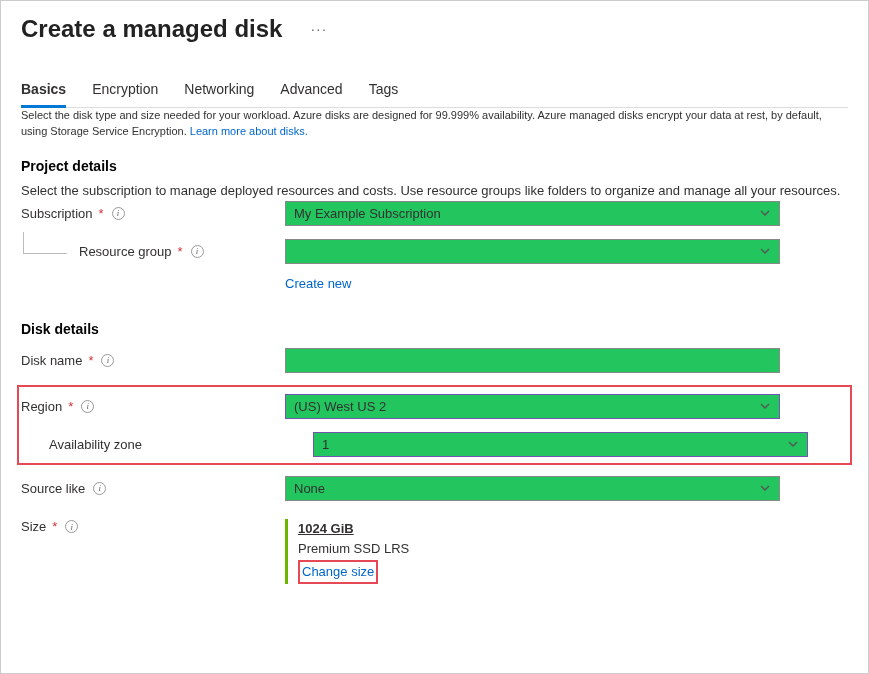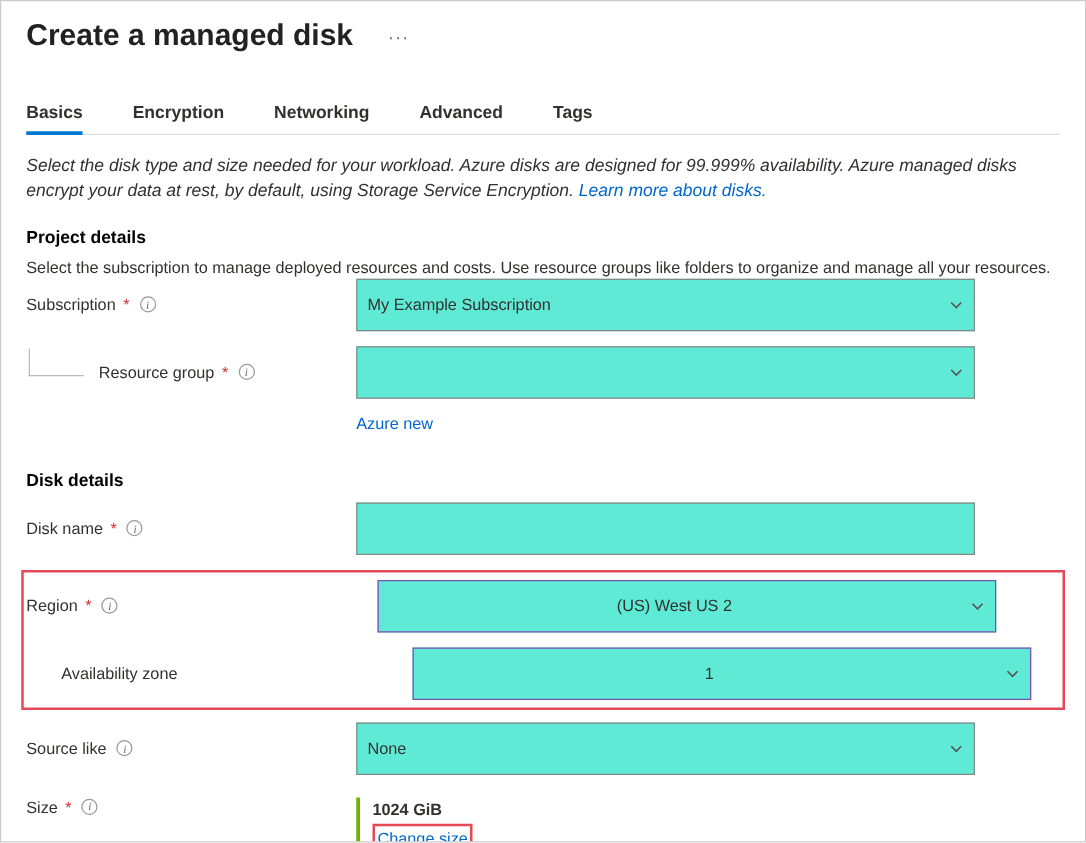--- a/index.html
+++ b/index.html
@@ -10,60 +10,60 @@
     background: #fff;
     width: 869px;
     height: 674px;
     border: 1px solid #ccc;
     padding: 14px 20px 20px 20px;
     overflow: hidden;
   }
   .header { display: flex; align-items: center; gap: 28px; margin-bottom: 38px; }
   .title { font-size: 24px; font-weight: 600; color: #222; }
   .more { color: #666; font-size: 14px; letter-spacing: 1px; cursor: pointer; }
-  .tabs { display: flex; gap: 40px; border-bottom: 1px solid #ddd; margin-bottom: 14px; }
-  .tab { padding: 0 0 8px 0; font-size: 14px; color: #323130; cursor: pointer; font-weight: bold; }
+  .tabs { display: flex; gap: 26px; border-bottom: 1px solid #ddd; }
+  .tab { padding: 0 0 8px 0; font-size: 14px; color: #323130; cursor: pointer; }
   .tab.active { font-weight: 600; border-bottom: 3px solid #0078d4; margin-bottom: -1px; }
-  .intro { font-size: 14px; line-height: 1.45; margin-bottom: 18px; font-style: italic; }
+  .intro { font-size: 11px; line-height: 1.45; margin-bottom: 18px; }
   .link { color: #0066cc; text-decoration: none; cursor: pointer; }
   .section-title { font-size: 14px; font-weight: 700; margin-bottom: 8px; color: #000000; }
   .section-desc { font-size: 13px; line-height: 1.4; }
   .row { display: flex; align-items: center; margin-bottom: 12px; min-height: 26px; }
   .label-col { width: 264px; display: flex; align-items: center; gap: 4px; font-size: 13px; text-align: right; }
   .control-col { flex: 1; position: relative; }
   .required { color: #d13438; margin-left: 2px; }
   .info-icon {
     display: inline-flex; align-items: center; justify-content: center;
     width: 13px; height: 13px; border: 1px solid #999; border-radius: 50%;
     font-size: 9px; color: #666; margin-left: 4px; cursor: pointer;
     font-family: Georgia, serif; font-style: italic;
   }
   .select-box, .text-input {
-    width: 495px; height: 42px; border: 1px solid #888;
-    padding: 0 28px 0 8px; font-size: 13px; background: #5eead4;
+    width: 495px; height: 25px; border: 1px solid #888;
+    padding: 0 28px 0 8px; font-size: 13px; background: #22c55e;
     font-family: inherit; color: #323130; position: relative;
   }
   .select-box { display: flex; align-items: center; cursor: pointer; }
-  .select-box.purple { border: 1px solid #7752b3; justify-content: center; }
+  .select-box.purple { border: 1px solid #7752b3; }
   .chevron { position: absolute; right: 8px; top: 50%; transform: translateY(-50%); pointer-events: none; }
   .chevron svg { display: block; }
   .indent-wrap { display: flex; align-items: center; }
   .indent-line {
     width: 44px; height: 22px; border-left: 1px solid #bbb; border-bottom: 1px solid #bbb;
     margin-left: 2px; margin-right: 8px; margin-top: -16px;
   }
   .create-new { margin-left: 264px; margin-top: 4px; margin-bottom: 30px; }
   .highlight-box {
     border: 2px solid #e74856; padding: 6px 2px 6px 2px;
     margin-left: -4px; margin-right: -4px; margin-bottom: 10px;
   }
-  .highlight-box .row { margin-bottom: 12px; gap: 17px; }
+  .highlight-box .row { margin-bottom: 12px; }
   .highlight-box .row:last-child { margin-bottom: 0; margin-left: 28px; }
   .size-block { border-left: 3px solid #6bb700; padding-left: 10px; line-height: 1.5; }
-  .size-value { font-weight: 600; font-size: 13px; }
+  .size-value { font-weight: 600; font-size: 13px; text-decoration: underline; }
   .size-type { font-size: 13px; }
   .change-box { border: 2px solid #e74856; display: inline-block; padding: 0 2px; margin-top: 2px; }
 </style>
 </head>
 <body>
 
 <div class="header">
   <div class="title">Create a managed disk</div>
   <div class="more">···</div>
 </div>
@@ -114,21 +114,21 @@
       <span></span>
       <span class="chevron">
         <svg width="12" height="12" viewBox="0 0 12 12">
             <path d="M2 4 L6 8 L10 4" fill="none" stroke="#555" stroke-width="1.3"></path>
           </svg>
       </span>
     </div>
   </div>
 </div>
 <div class="create-new">
-  <a class="link">Azure new</a>
+  <a class="link">Create new</a>
 </div>
 
 <div class="section-title">Disk details</div>
 
 <div class="row" style="margin-top:10px;">
   <div class="label-col">
     <span>Disk name</span>
     <span class="required">*</span>
     <span class="info-icon">i</span>
   </div>
@@ -191,18 +191,19 @@
 
 <div class="row" style="align-items:flex-start; margin-top:18px;">
   <div class="label-col">
     <span>Size</span>
     <span class="required">*</span>
     <span class="info-icon">i</span>
   </div>
   <div class="control-col">
     <div class="size-block">
       <div class="size-value">1024 GiB</div>
+      <div class="size-type">Premium SSD LRS</div>
       <div class="change-box">
         <a class="link">Change size</a>
       </div>
     </div>
   </div>
 </div>
 
 </body></html>

